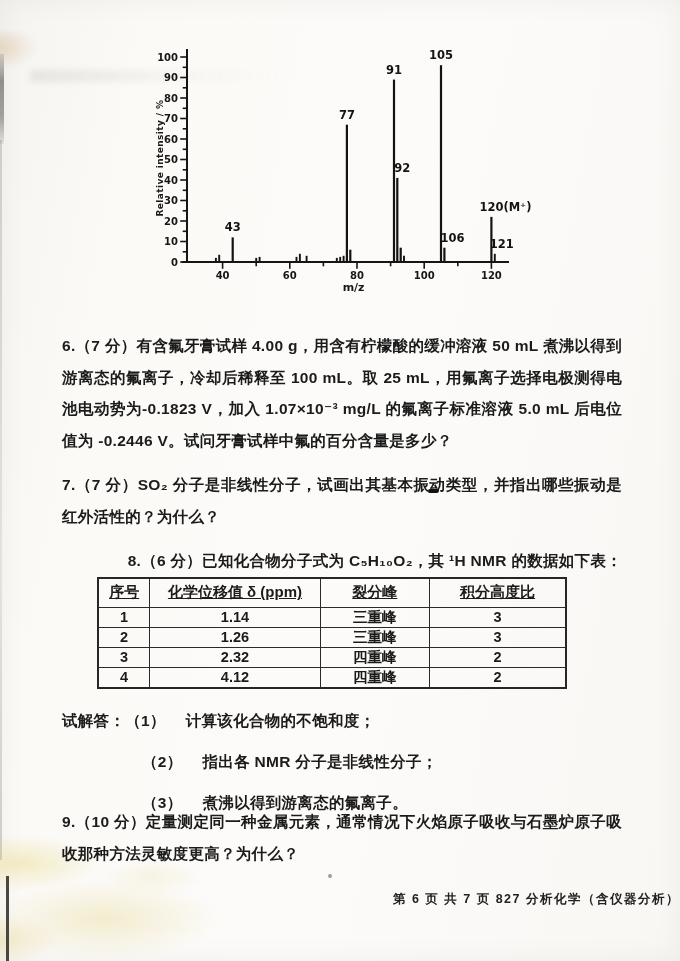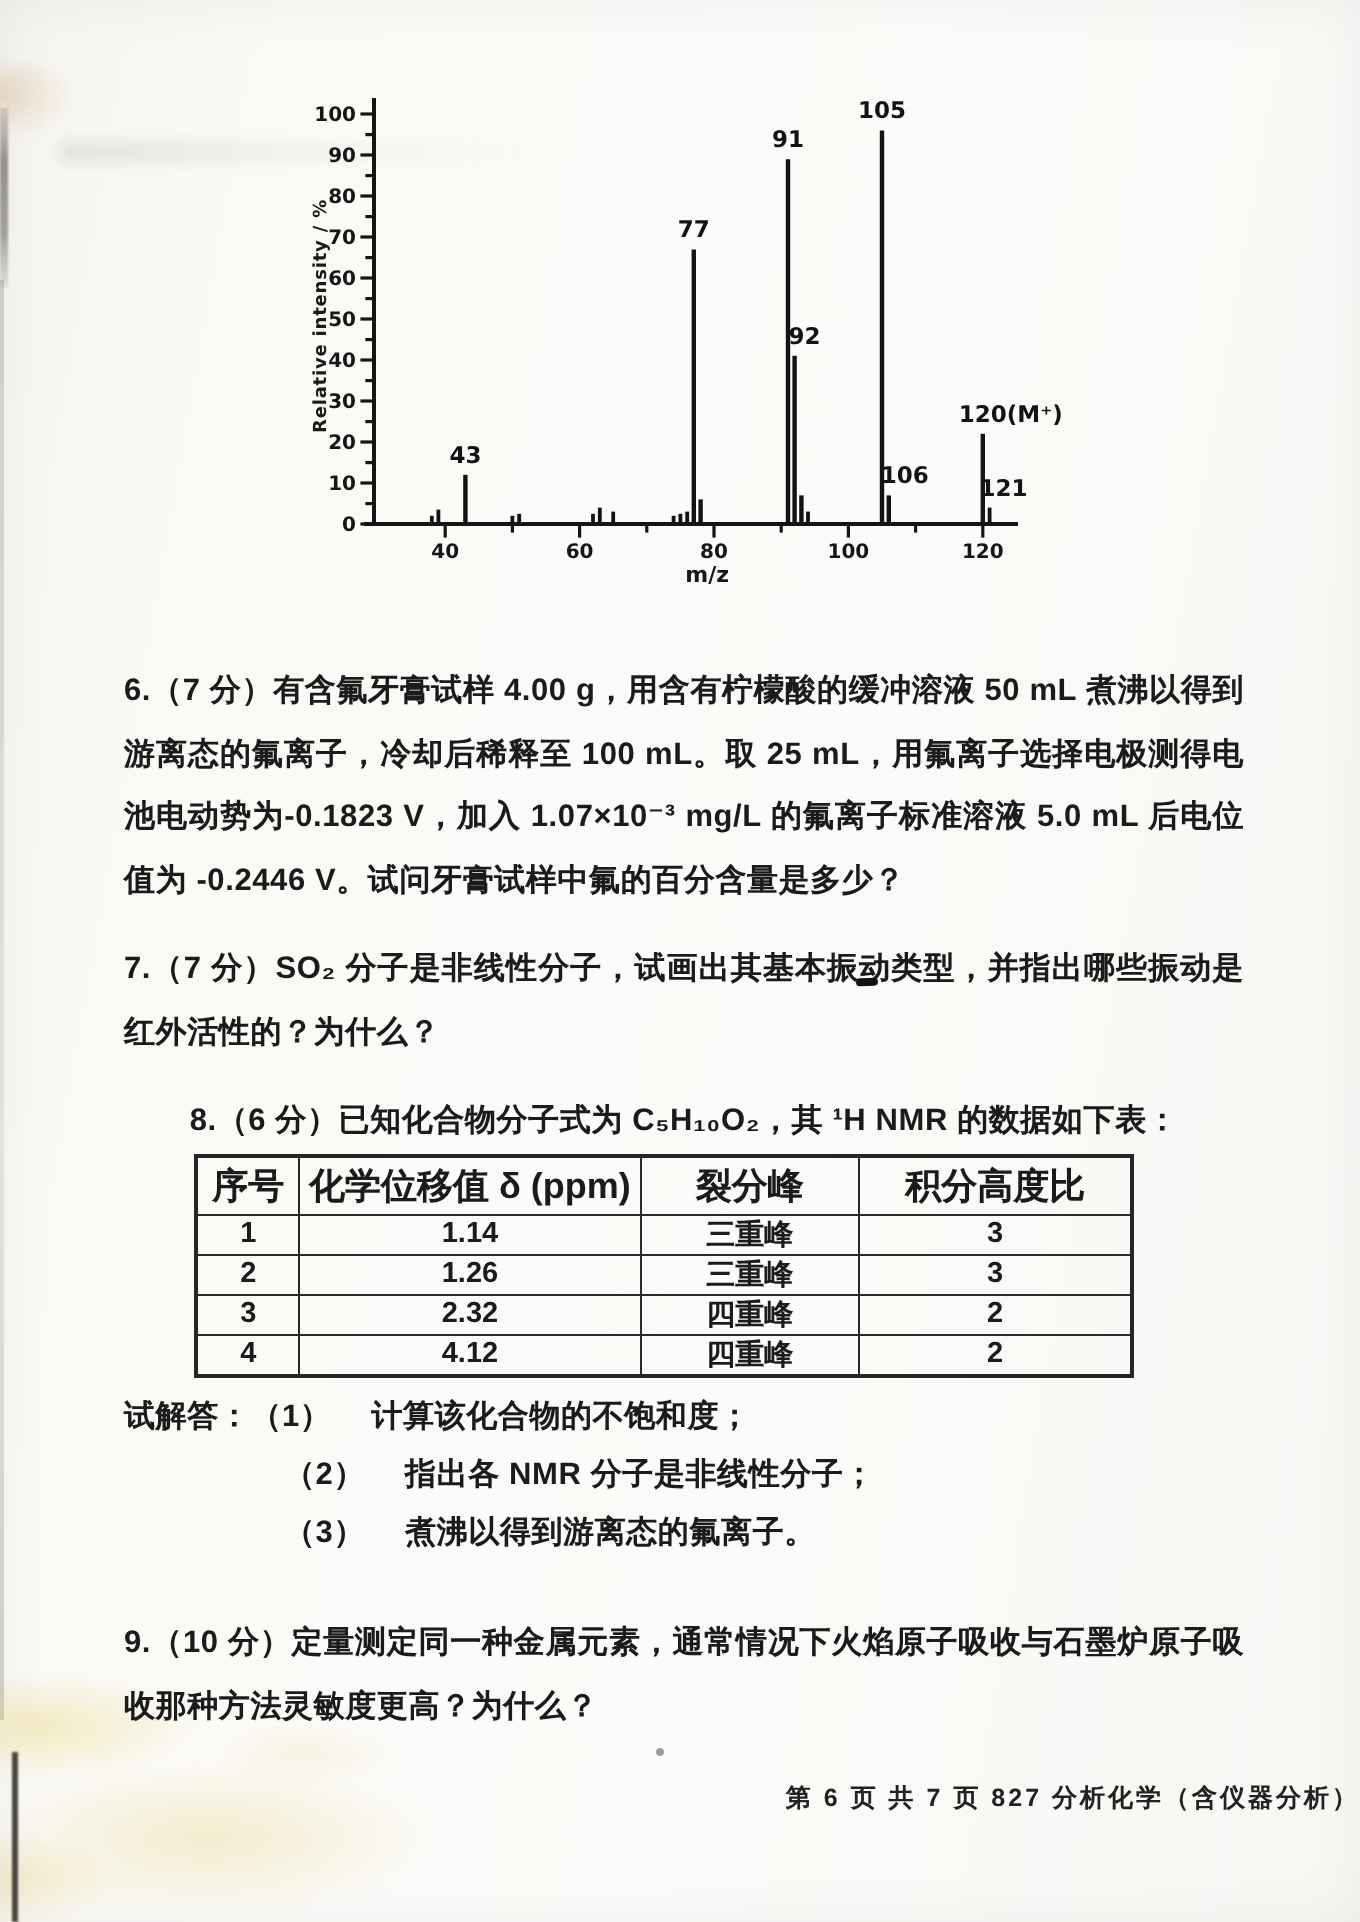--- a/index.html
+++ b/index.html
@@ -47,35 +47,35 @@
   .tick   { font:bold 10px "DejaVu Sans",sans-serif; fill:#161616; }
   .xl     { font:bold 11px "DejaVu Sans",sans-serif; }
   .plabel { font:bold 11.5px "DejaVu Sans",sans-serif; fill:#131313; }
   .ytitle { font:bold 9px "DejaVu Sans",sans-serif; fill:#1a1a1a; letter-spacing:.4px; }
 
   
   .q { position:absolute; left:62px; width:560px; font-size:15.5px; font-weight:600;
        line-height:31.5px; text-align:justify; letter-spacing:.3px; color:#1b1b1b;margin-top:10px; }
   #q6 { top:320px; }
   #q7 { top:459px; }
-  #q8-intro { top:535px; text-align:center; }
+  #q8-intro { top:535px; text-align:right; }
   #q9 { top:796px; }
 
   
   .nmr { position:absolute; left:97px; top:577px; width:470px; border-collapse:collapse;
          font-size:14.5px; font-weight:600; color:#1b1b1b; border:2px solid #262626; }
   .nmr th, .nmr td { border:1.5px solid #2a2a2a; text-align:center; }
-  .nmr th { height:29px; font-size:18px; }
+  .nmr th { height:29px; font-size:15px;text-decoration:underline; }
   .nmr td { height:20px; }
   .nmr .c0 { width:52px; } .nmr .c1 { width:171px; } .nmr .c2 { width:110px; } .nmr .c3 { width:137px; }
 
   
   .tasks { position:absolute; left:62px; top:694px; font-size:15.5px; font-weight:600;
            color:#1b1b1b; letter-spacing:.3px; }
-  .task-line { line-height:29px; white-space:nowrap; }
+  .task-line { line-height:29px; white-space:nowrap;margin-top:12px; }
   .task-line.indent { padding-left:80px; }
   .task-num { margin-right:20px; }
 
   
   .footer { position:absolute; left:0; top:891px; width:100%; text-align:right;
             font-size:12.5px; font-weight:700; letter-spacing:1.5px; color:#222; }
 </style>
 </head>
 <body>
 

